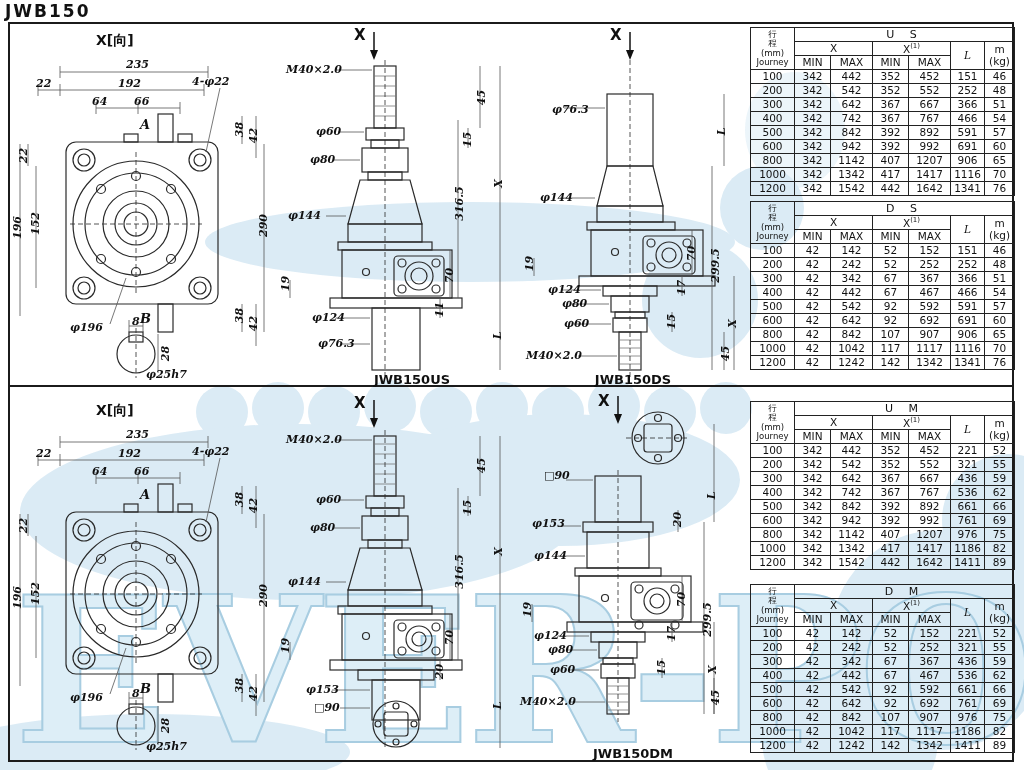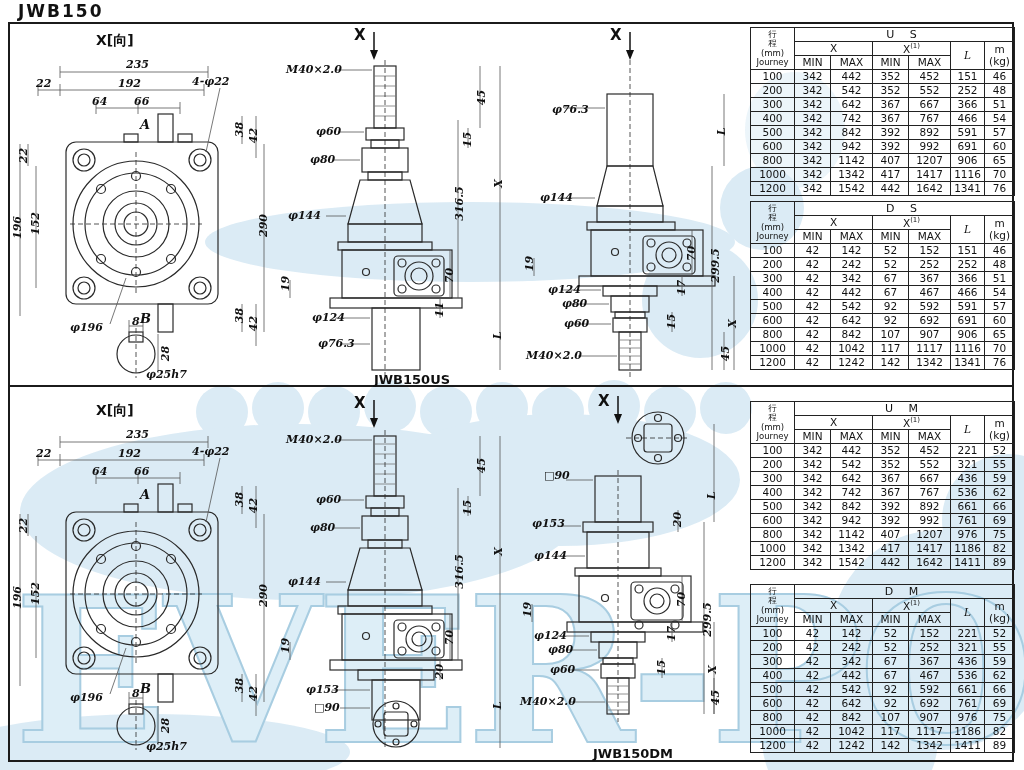--- a/index.html
+++ b/index.html
@@ -1,18 +1,18 @@
 <!DOCTYPE html>
 <html><head>
 <meta charset="utf-8">
 <style>
   html,body{margin:0;padding:0;background:#fff;}
   .page{position:relative;width:1024px;height:770px;background:#fff;overflow:hidden;
         font-family:"DejaVu Sans",sans-serif;color:#111;}
-  .title{position:absolute;left:18px;top:1px;font:bold 17px "DejaVu Sans",sans-serif;
+  .title{position:absolute;left:5px;top:1px;font:bold 17px "DejaVu Sans",sans-serif;
          letter-spacing:2px;z-index:4;text-align:right;}
   .frame{position:absolute;left:8px;top:22px;width:1006px;height:740px;
          border:2px solid #1b1b1b;z-index:1;box-sizing:border-box;}
   .divider{position:absolute;left:8px;top:385px;width:1006px;height:2px;background:#1b1b1b;z-index:1;}
   .wm{position:absolute;left:0;top:0;z-index:0;}
   .draw{position:absolute;z-index:2;}
   .draw svg{position:absolute;left:0;top:0;}
   .dim{position:absolute;font:italic 11px "DejaVu Serif",serif;font-weight:bold;
        color:#101010;white-space:nowrap;z-index:3;line-height:1;}
   .rot{transform:rotate(-90deg);}
@@ -278,20 +278,21 @@
     <span class="dim" style="left:44px;top:272px">φ80</span>
     <span class="dim" style="left:46px;top:292px">φ60</span>
     <span class="dim" style="left:8px;top:324px">M40×2.0</span>
     <span class="dim rot" style="left:200px;top:100px">L</span>
     <span class="dim rot" style="left:180px;top:234px">299.5</span>
     <span class="dim rot" style="left:166px;top:222px">70</span>
     <span class="dim rot" style="left:156px;top:256px">17</span>
     <span class="dim rot" style="left:210px;top:292px">X</span>
     <span class="dim rot" style="left:146px;top:290px">15</span>
     <span class="dim rot" style="left:200px;top:322px">45</span>
+    <div class="cap" style="left:0;width:230px;top:346px">JWB150DS</div>
   </div>
 
   <div class="draw" style="left:8px;top:392px;width:264px;height:366px">
     <svg width="264" height="366">
       <g stroke="#2a2a2a" fill="none" stroke-width="1.2">
         <rect x="58" y="120" width="152" height="162" rx="10"></rect>
         <circle cx="76" cy="138" r="11"></circle>
           <circle cx="76" cy="138" r="6"></circle>
         <circle cx="192" cy="138" r="11"></circle>
           <circle cx="192" cy="138" r="6"></circle>

